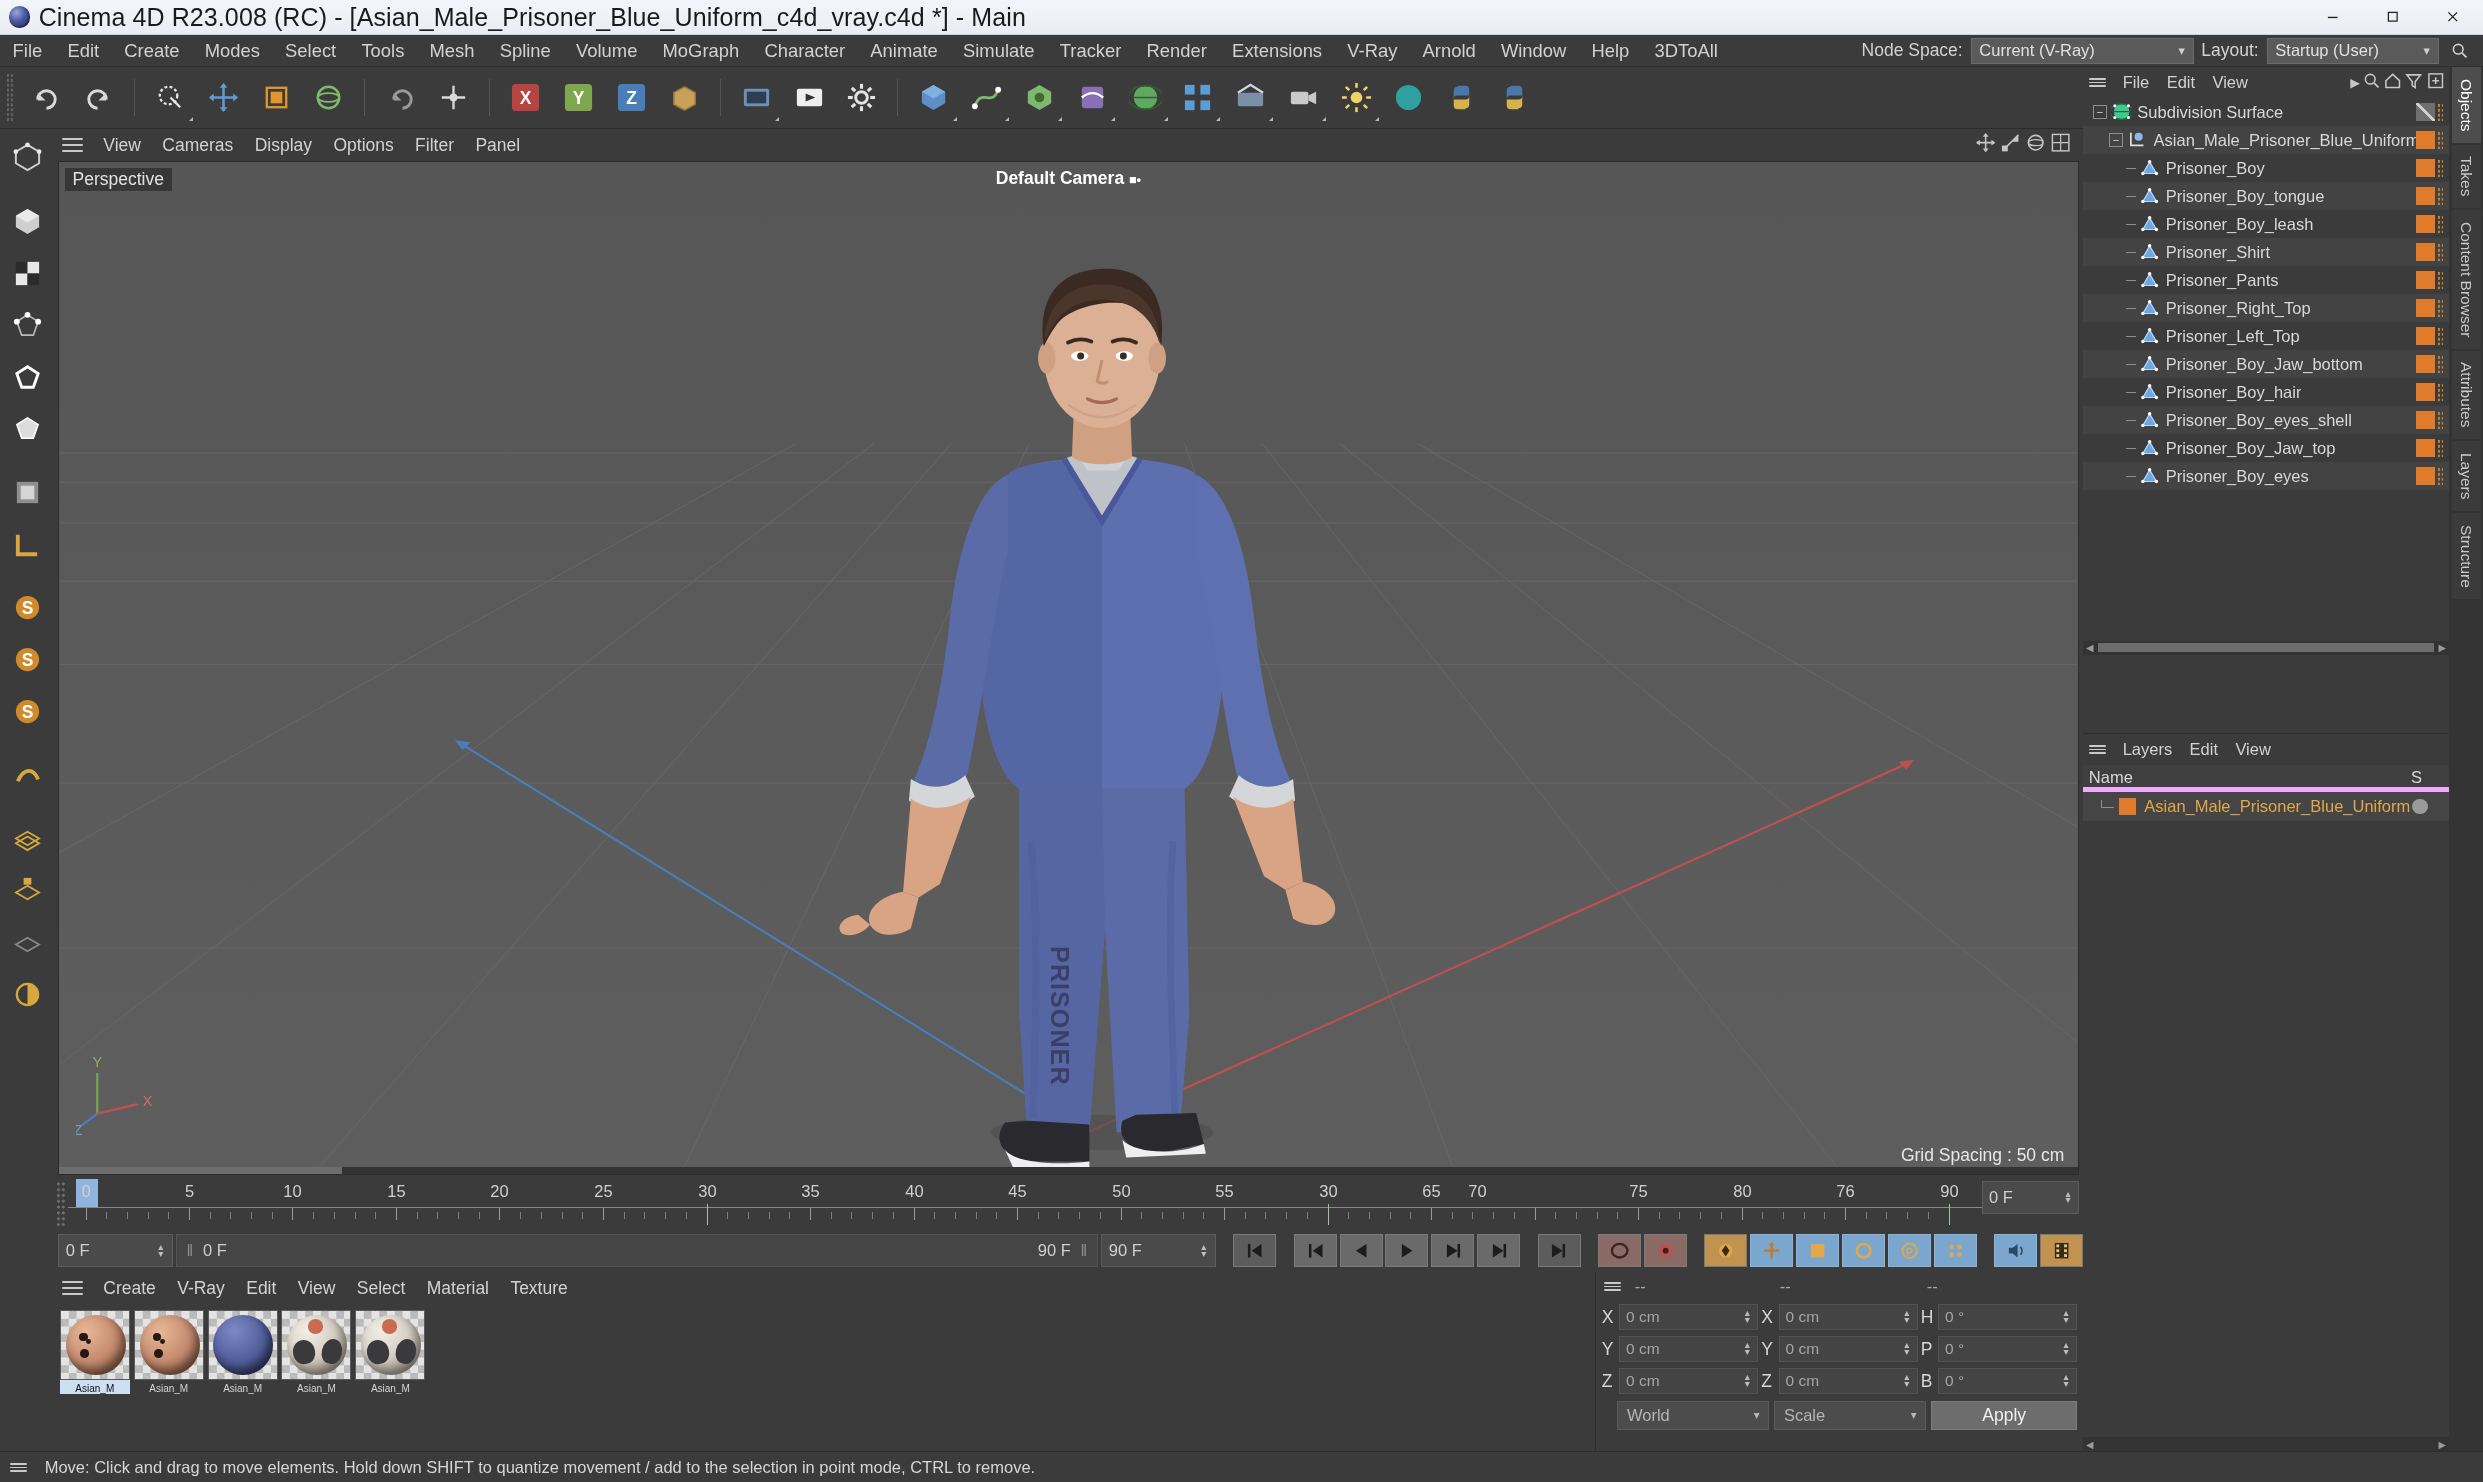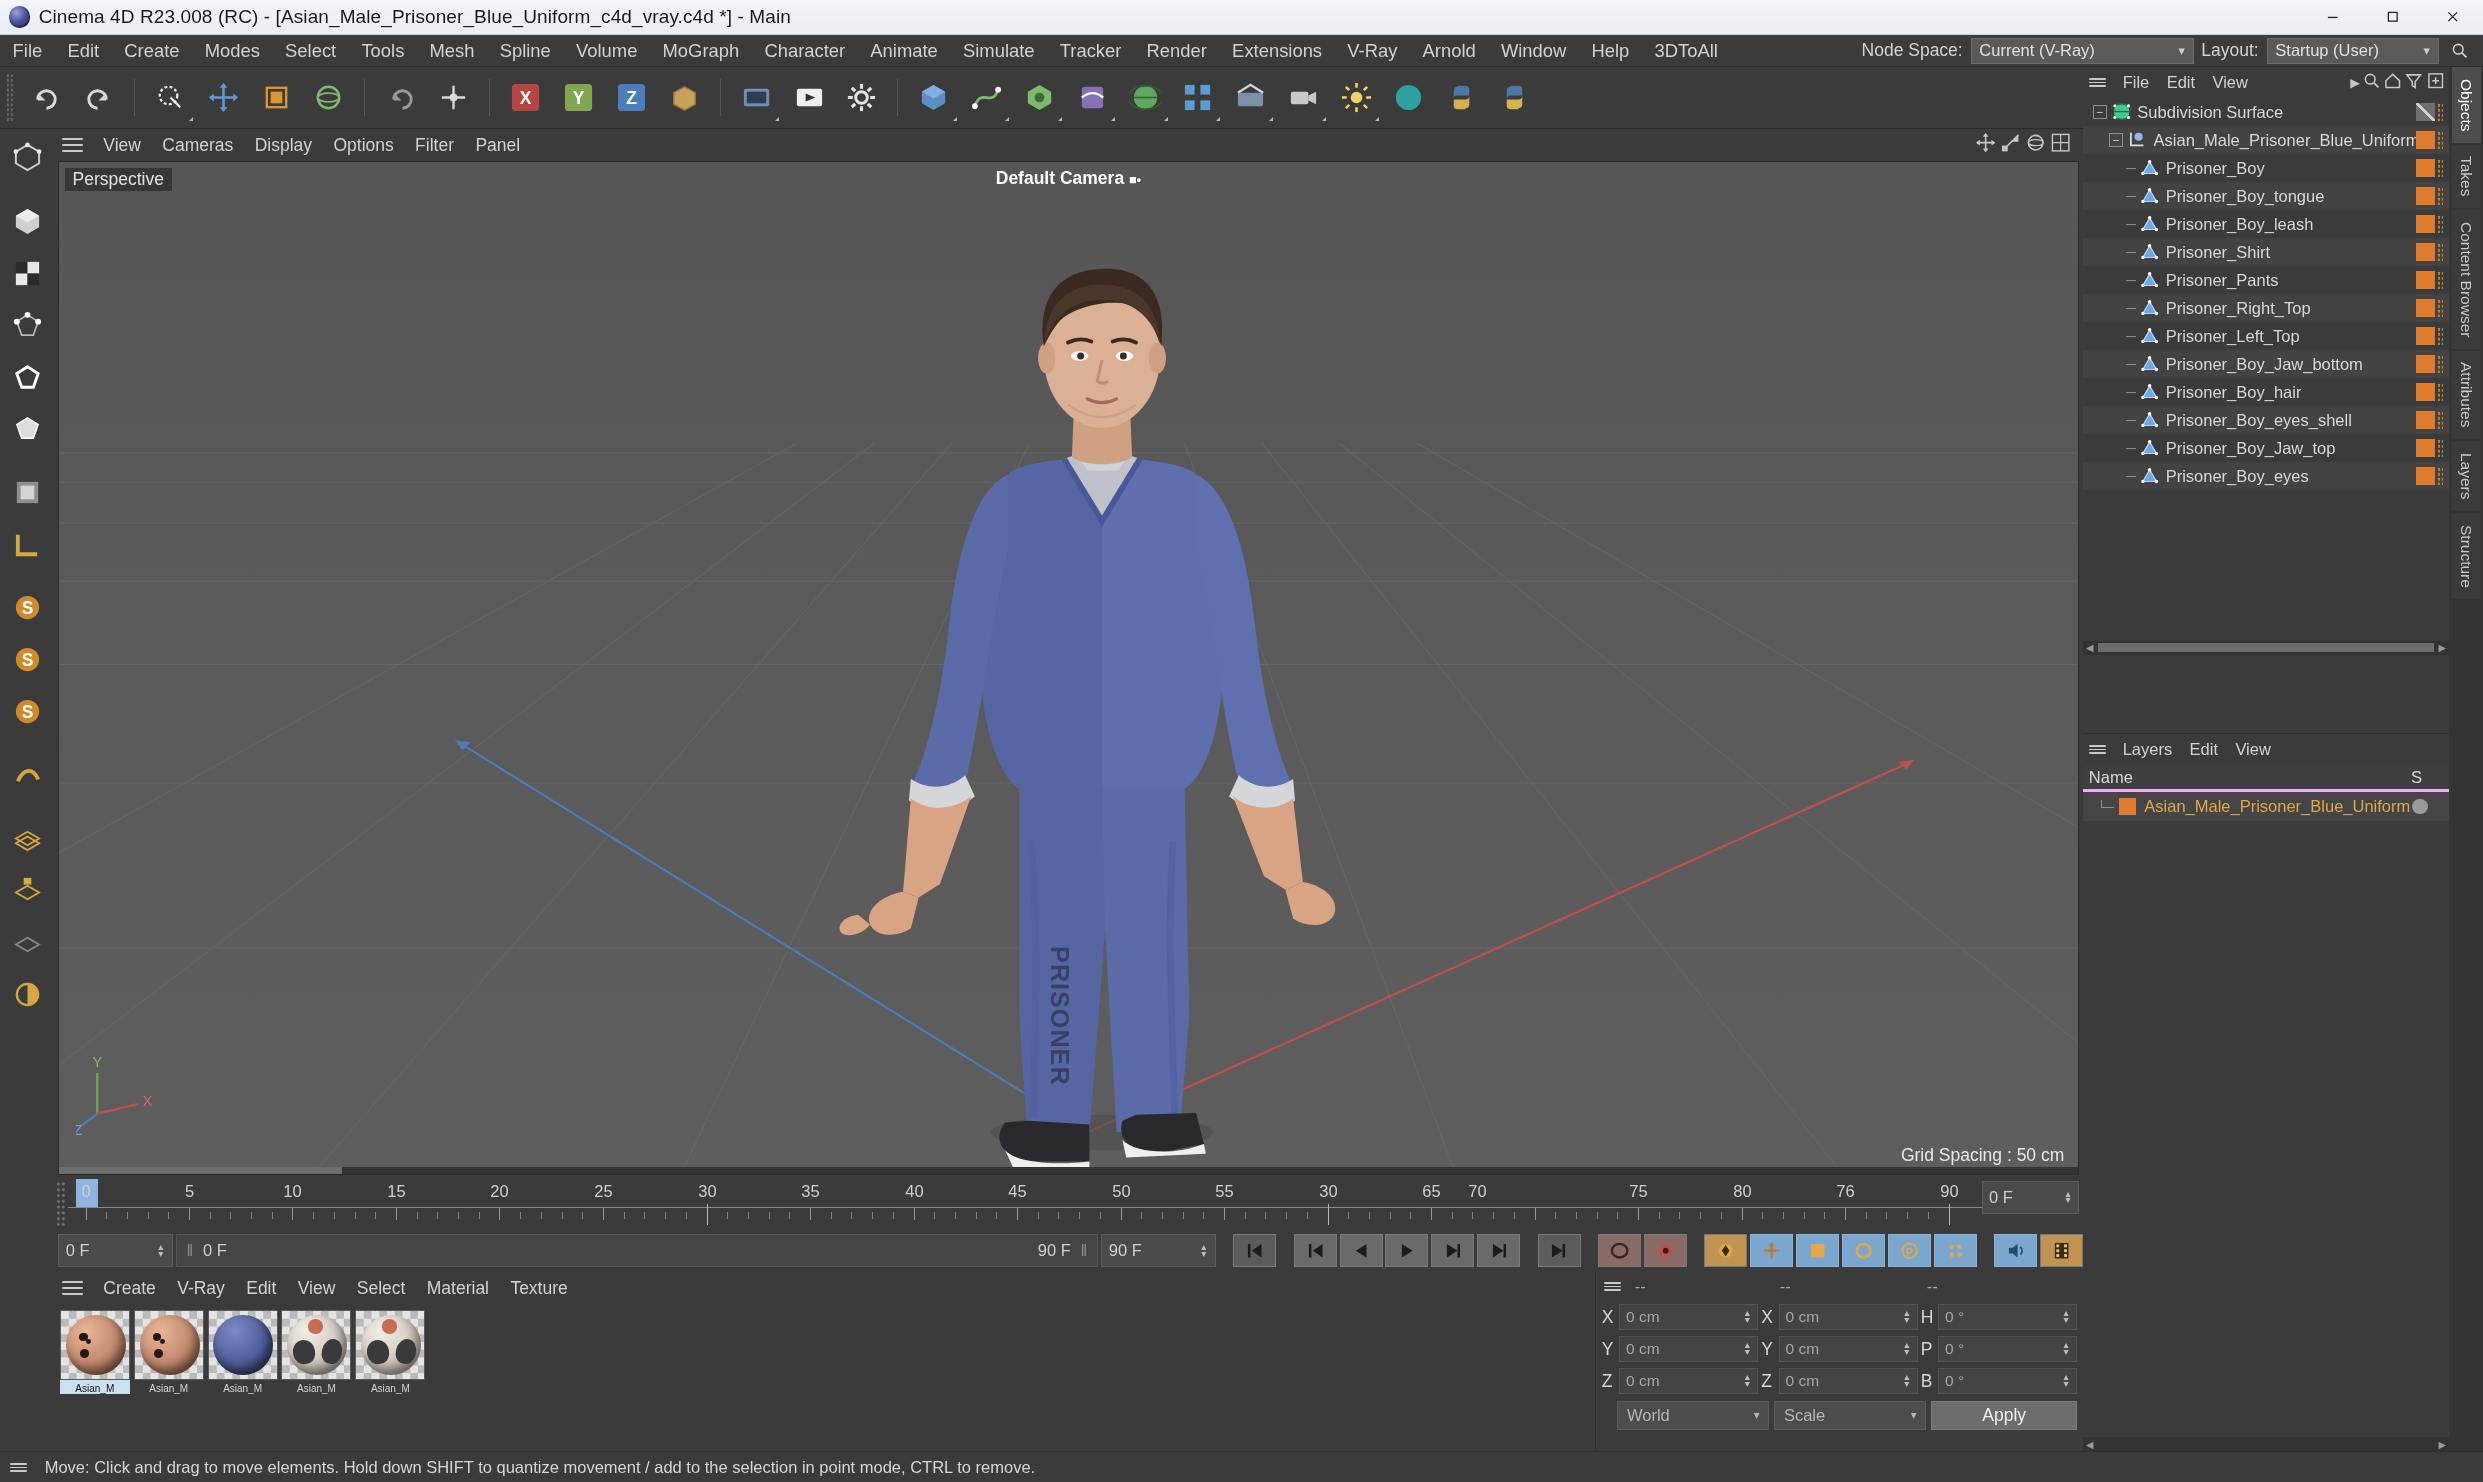--- a/index.html
+++ b/index.html
@@ -18,21 +18,21 @@
     background: linear-gradient(#f2f5f9, #eaeef4);
     display: flex; align-items: center;
     border-bottom: 1px solid #cfd4da;
   }
   .title-icon {
     width: 21.3px; height: 21.3px; margin: 0 8.7px 0 8.7px; border-radius: 50%;
     background: radial-gradient(circle at 35% 30%, #9aa6d8 0%, #4a55a0 45%, #1f2452 100%);
     box-shadow: inset -1px -1px 1.9px rgba(0,0,0,.5);
     flex: none;
   }
-  .title-text { font-size: 19px; color: #1a1a1a; letter-spacing: 0.1px; }
+  .title-text { font-size: 25px; color: #1a1a1a; letter-spacing: 0.1px; }
   .win-btns { margin-left: auto; display: flex; height: 100%; }
   .win-btn {
     width: 60px; height: 100%; display: flex; align-items: center; justify-content: center;
     color: #222;
   }
   .win-btn svg { display: block; }
 
   
   .menubar {
     position: absolute; top: 35px; left: 0; width: 2483px; height: 32px;
@@ -236,22 +236,22 @@
   .om-hscroll .bar { flex: 1; height: 8.7px; background: #6d6d6d; margin: 0 1.9px; }
 
   
   .layers {
     position: absolute; top: 733px; left: 2083px; width: 366px; height: 718px;
     background: #3b3b3b; border-top: 1px solid #2e2e2e;
   }
   .lay-menubar { height: 31px; display: flex; align-items: center; padding-left: 3.9px; }
   .lay-menu-item { font-size: 16.5px; color: #d2d2d2; padding: 2.9px 8.7px; }
   .lay-header {
-    height: 27px; background: #3f3f3f; border-bottom: 3px solid #f0abfc;
-    display: flex; align-items: center; font-size: 16.5px; color: #d8d8d8; padding-left: 5.8px;
+    height: 27px; background: #3f3f3f; border-bottom: 5px solid #f0abfc;
+    display: flex; align-items: flex-end; font-size: 16.5px; color: #d8d8d8; padding-left: 5.8px;
   }
   .lay-row {
     height: 29px; background: #454545; display: flex; align-items: center;
     padding-left: 17.5px; font-size: 16.5px; color: #e0a84a;
   }
   .lay-swatch { width: 17.5px; height: 17.5px; background: #e07b2c; margin-right: 7.8px; flex: none; }
   .lay-dot { margin-left: auto; width: 15.5px; height: 15.5px; border-radius: 50%;
     background: #9a9a9a; margin-right: 21.3px; }
   .lay-hscroll { position: absolute; bottom: 0; left: 0; width: 100%; height: 13.6px;
     background: #333; display: flex; align-items: center; }

